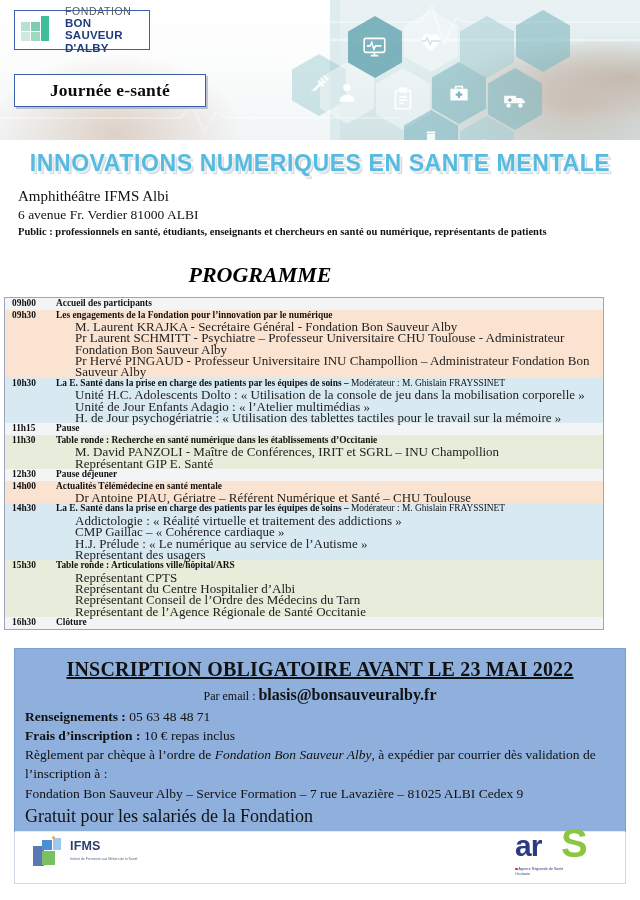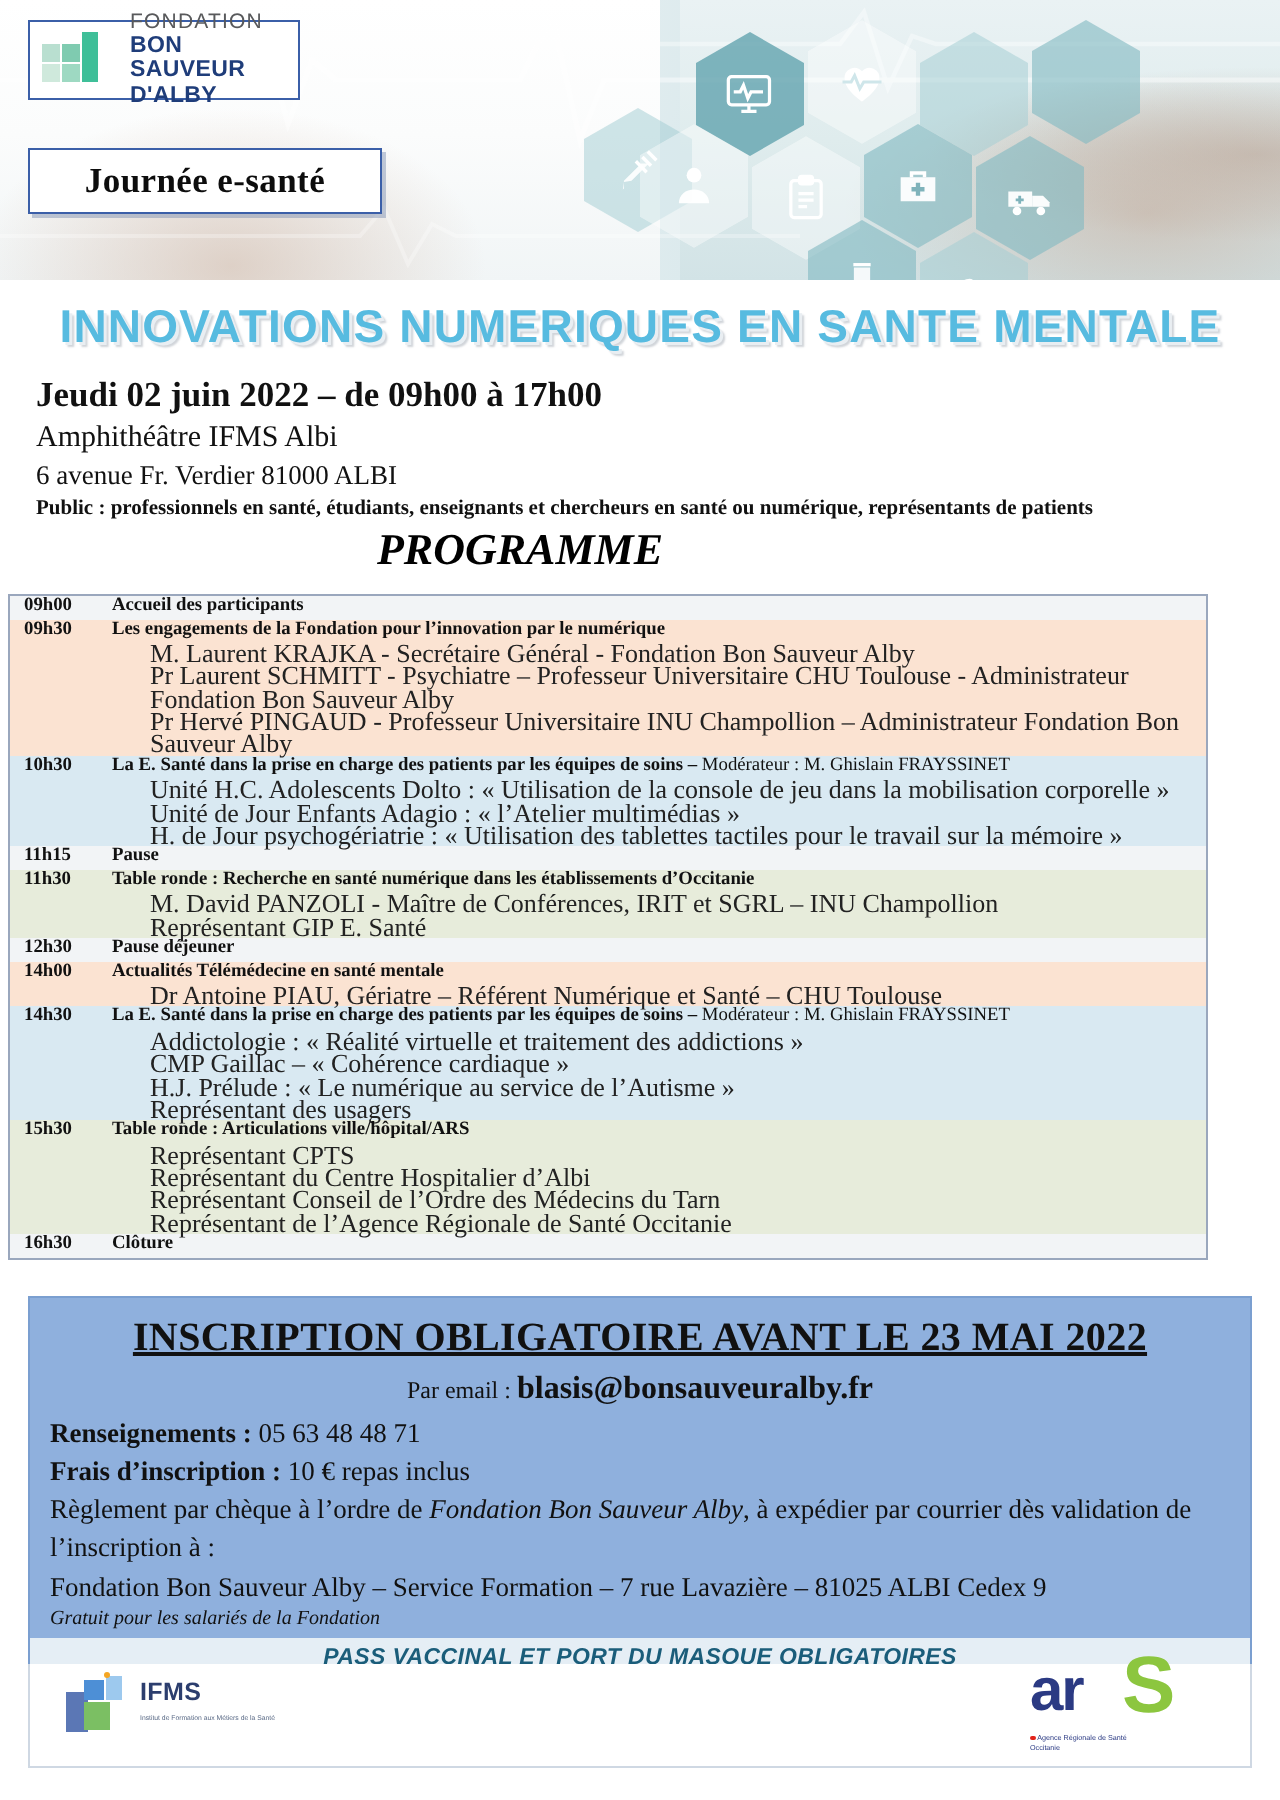--- a/index.html
+++ b/index.html
@@ -69,21 +69,21 @@
     font-family:"Liberation Sans", sans-serif;
     font-size:10.5px;letter-spacing:.6px;color:#58595b;
   }
   .logo-l2{
     font-family:"Liberation Sans", sans-serif;
     font-size:11.5px;font-weight:bold;letter-spacing:.2px;color:#1f3d7a;
   }
 
   .journee-box{
     position:absolute;left:14px;top:74px;
-    width:177px;height:33px;
+    width:192px;height:33px;
     background:#ffffff;
     border:1.5px solid #3b5fa8;
     box-shadow:2px 2px 0 rgba(120,140,175,.45);
     display:flex;align-items:center;justify-content:center;
     z-index:5;
     box-sizing:border-box;
   }
   .journee-box span{
     font-family:"Liberation Serif", serif;
     font-size:17.5px;font-weight:bold;color:#0d0d0d;letter-spacing:.2px;
@@ -151,21 +151,21 @@
     text-align:center;font-size:20px;font-weight:bold;color:#111;
     text-decoration:underline;letter-spacing:.2px;line-height:1.35;
   }
   .insc .l2{
     text-align:center;font-size:12px;color:#111;line-height:1.5;
   }
   .insc .l2 b{font-size:16px;}
   .insc .row{font-size:13.5px;color:#111;line-height:1.42;}
   .insc .row b{font-weight:bold;}
   .insc .row i{font-style:italic;}
-  .insc .gratuit{font-size:10px;font-style:italic;color:#111;line-height:1.45;}
+  .insc .gratuit{font-size:18px;color:#111;line-height:1.45;}
   .pass{
     margin:2px -10px 0 -10px;
     background:#e5eef5;
     text-align:center;
     font-family:"Liberation Sans", sans-serif;
     font-size:11.5px;font-weight:bold;font-style:italic;
     color:#1a5d7a;letter-spacing:.2px;
     padding:4px 0 4px 0;
   }
   .insc-foot{height:15px;}
@@ -310,21 +310,20 @@
   </div>
 
   <div class="journee-box">
     <span>Journée e-santé</span>
   </div>
 </div>
 
 <div class="title">INNOVATIONS NUMERIQUES EN SANTE MENTALE</div>
 
 <div class="info">
-  <div class="l-date">Jeudi 02 juin 2022 – de 09h00 à 17h00</div>
   <div class="l-place">Amphithéâtre IFMS Albi</div>
   <div class="l-addr">6 avenue Fr. Verdier 81000 ALBI</div>
   <div class="l-public">Public : professionnels en santé, étudiants, enseignants et chercheurs en santé ou numérique, représentants de patients</div>
 </div>
 
 <div class="programme">PROGRAMME</div>
 
 <div class="prog-table">
     <div class="prow bg-gray">
       <div class="time">09h00</div>

